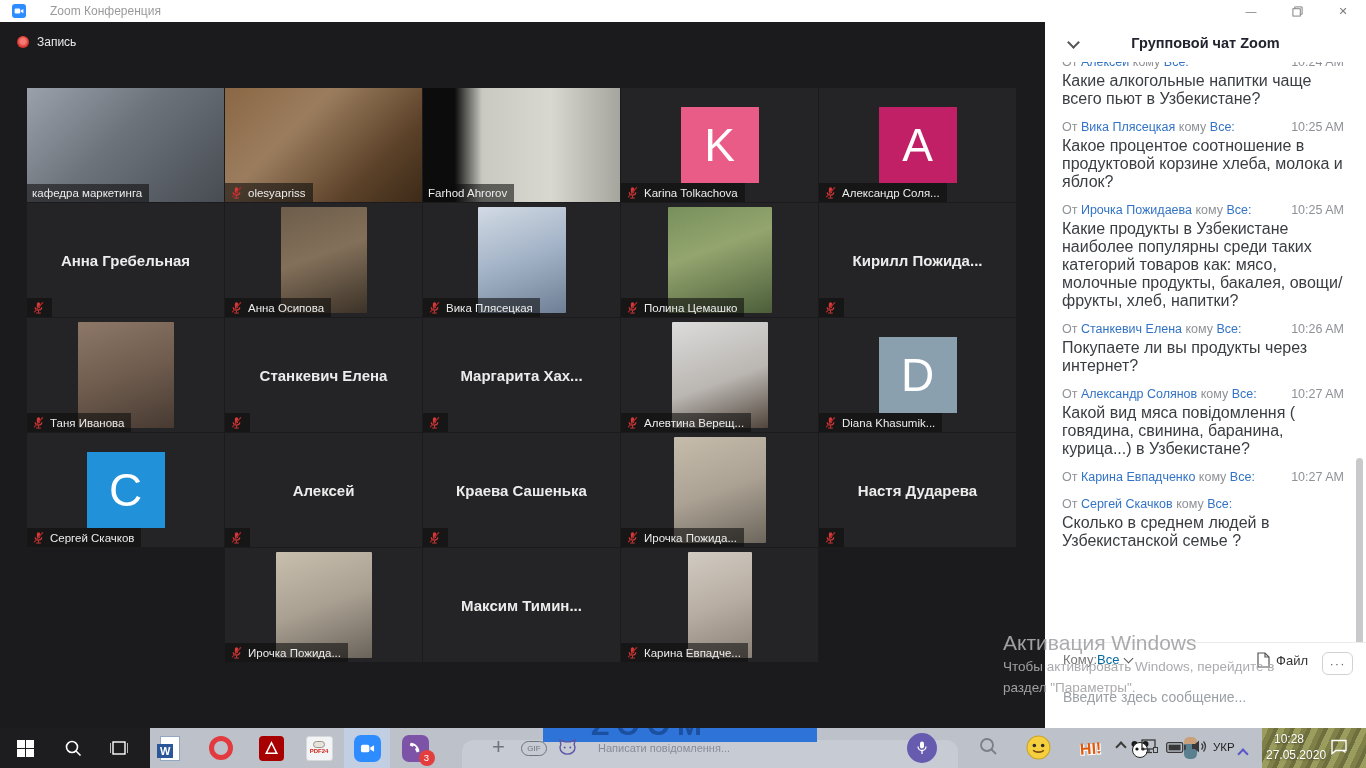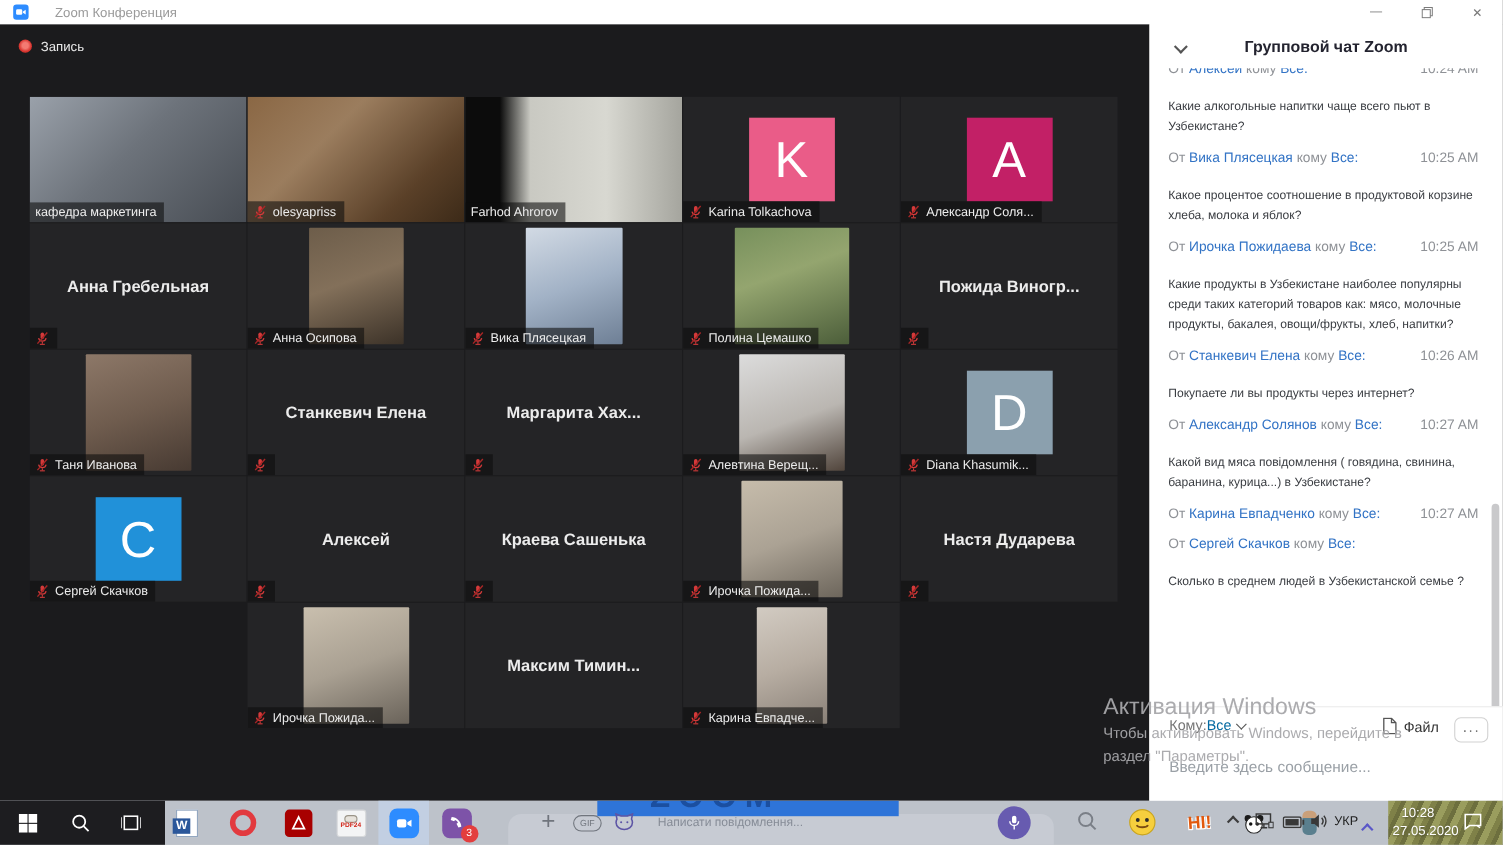--- a/index.html
+++ b/index.html
@@ -34,21 +34,21 @@
 
 .chat{position:absolute;left:1045px;top:22px;width:321px;height:706px;background:#fff}
 .chat-chevron{position:absolute;left:24px;top:16px;width:9px;height:9px;border-left:2px solid #555;border-bottom:2px solid #555;transform:rotate(-45deg)}
 .chat-title{position:absolute;top:13px;left:0;width:100%;text-align:center;font-weight:bold;font-size:14.5px;color:#23232f}
 .messages{position:absolute;top:40px;left:0;right:0;height:578px;overflow:hidden;padding:0 22px 0 17px}
 .msg{margin-bottom:12px}
 .msg:first-child{margin-top:-7px}
 .msg-head{font-size:12.5px;color:#8e9196;line-height:15px}
 .msg-sender,.msg-to{color:#3273c5}
 .msg-time{float:right;color:#8e9196;font-size:12.5px}
-.msg-text{font-size:11px;color:#3a3d42;line-height:18px;margin-top:18px}
+.msg-text{font-size:16px;color:#3a3d42;line-height:18px;margin-top:2px}
 .scroll-thumb{position:absolute;right:3px;top:436px;width:7px;height:192px;background:#c9c9cb;border-radius:4px}
 .compose{position:absolute;left:0;right:0;top:620px;height:86px;border-top:1px solid #ececec;background:#fff}
 .compose-row{position:absolute;top:9px;left:18px;right:13px;height:24px;display:flex;align-items:flex-start;font-size:13px;color:#454545}
 .c-to-label{color:#757575}
 .c-to-value{display:flex;align-items:center;gap:6px;color:#0369a1;cursor:default}
 .c-chev{width:7px;height:7px;border-left:1.6px solid #555;border-bottom:1.6px solid #555;transform:rotate(-45deg);margin-top:-3px}
 .c-spacer{flex:1}
 .c-file{display:flex;align-items:center;gap:6px;color:#333}
 .c-more{width:31px;height:23px;border:1px solid #d2d2d2;border-radius:6px;margin-left:14px;display:flex;align-items:center;justify-content:center;color:#666;font-size:13px;letter-spacing:1px}
 .compose-input{position:absolute;top:46px;left:18px;font-size:14px;color:#9aa0a6}
@@ -231,21 +231,21 @@
         <path d="M3.8 7.8a4.3 4.3 0 0 0 8.4 0" fill="none" stroke="#d43a3a" stroke-width="1.4"></path>
         <rect x="7.4" y="12" width="1.2" height="2.2" fill="#d43a3a"></rect>
         <rect x="5.2" y="14.2" width="5.6" height="1.2" fill="#d43a3a"></rect>
         <line x1="2.5" y1="14" x2="13.5" y2="1.5" stroke="#a82626" stroke-width="1.6"></line>
       </svg>
       <span class="pname">Полина Цемашко</span>
     </div>
   </div>
       <div class="tile">
 
-    <div class="center-name">Пожида  Виногр...</div>
+    <div class="center-name">Кирилл  Пожида...</div>
     <div class="name-chip">
       <svg width="13" height="13" viewBox="0 0 16 16">
         <rect x="6" y="1.5" width="4" height="7.5" rx="2" fill="#d43a3a"></rect>
         <path d="M3.8 7.8a4.3 4.3 0 0 0 8.4 0" fill="none" stroke="#d43a3a" stroke-width="1.4"></path>
         <rect x="7.4" y="12" width="1.2" height="2.2" fill="#d43a3a"></rect>
         <rect x="5.2" y="14.2" width="5.6" height="1.2" fill="#d43a3a"></rect>
         <line x1="2.5" y1="14" x2="13.5" y2="1.5" stroke="#a82626" stroke-width="1.6"></line>
       </svg>
 
     </div>

